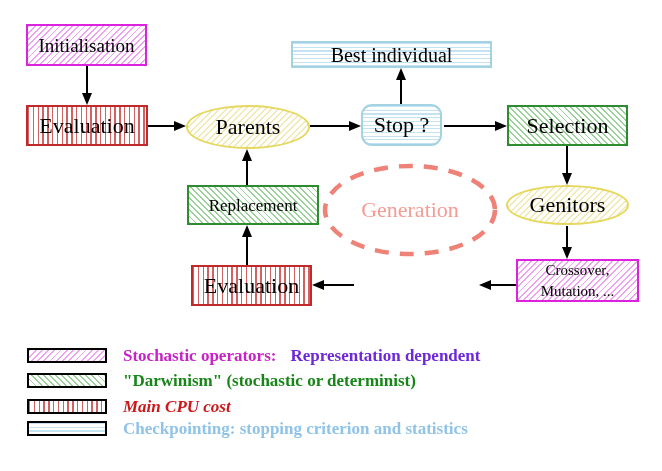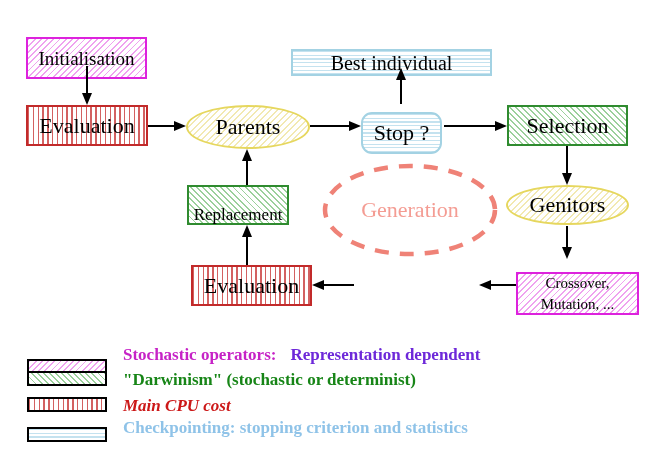--- a/index.html
+++ b/index.html
@@ -6,42 +6,42 @@
   #stage{
     position:relative;width:662px;height:471px;background:#fff;overflow:hidden;
     font-family:"Liberation Serif","DejaVu Serif",serif;color:#000;
   }
   .node{position:absolute;box-sizing:border-box;display:flex;align-items:center;
     justify-content:center;text-align:center;white-space:nowrap;line-height:1;}
   .box{border:2px solid;}
   .ellipse{border:2px solid;border-radius:50%;}
   
   .p-magenta{border-color:#dd22dd;
-    background:repeating-linear-gradient(135deg,#efa2ef 0,#efa2ef 1.3px,rgba(0,0,0,0) 1.3px,rgba(0,0,0,0) 4.4px) #fff;margin-top:13px;}
+    background:repeating-linear-gradient(135deg,#efa2ef 0,#efa2ef 1.3px,rgba(0,0,0,0) 1.3px,rgba(0,0,0,0) 4.4px) #fff;}
   .p-red{border-color:#c22a2a;
     background:repeating-linear-gradient(90deg,#d36161 0,#d36161 1.4px,rgba(0,0,0,0) 1.4px,rgba(0,0,0,0) 4.8px) #fff;}
   .p-green{border-color:#2f8b2f;
     background:repeating-linear-gradient(45deg,#9bd09b 0,#9bd09b 1.3px,rgba(0,0,0,0) 1.3px,rgba(0,0,0,0) 4.3px) #fff;}
   .p-cyan{border-color:#a3d2e3;
-    background:repeating-linear-gradient(180deg,#c4e2ef 0,#c4e2ef 1.2px,rgba(0,0,0,0) 1.2px,rgba(0,0,0,0) 3.7px) #fff;margin-top:8px;}
+    background:repeating-linear-gradient(180deg,#c4e2ef 0,#c4e2ef 1.2px,rgba(0,0,0,0) 1.2px,rgba(0,0,0,0) 3.7px) #fff;}
   .p-yellow{border-color:#e6d75e;
     background:repeating-linear-gradient(135deg,#f2e9b2 0,#f2e9b2 1.5px,rgba(0,0,0,0) 1.5px,rgba(0,0,0,0) 4.6px) #fff;}
   
   .aline{position:absolute;background:#000;}
   .ahead{position:absolute;width:0;height:0;}
   .h-right{border-top:5px solid rgba(0,0,0,0);border-bottom:5px solid rgba(0,0,0,0);border-left:12px solid #000;}
   .h-left{border-top:5px solid rgba(0,0,0,0);border-bottom:5px solid rgba(0,0,0,0);border-right:12px solid #000;}
   .h-up{border-left:5px solid rgba(0,0,0,0);border-right:5px solid rgba(0,0,0,0);border-bottom:12px solid #000;}
   .h-down{border-left:5px solid rgba(0,0,0,0);border-right:5px solid rgba(0,0,0,0);border-top:12px solid #000;}
   
   #gen-wrap{position:absolute;left:321px;top:161px;width:178px;height:98px;}
   #gen-label{position:absolute;left:0;top:0;width:100%;height:100%;display:flex;
     align-items:center;justify-content:center;color:#f49c93;font-size:22px;}
   
-  .lrow{position:absolute;left:27px;display:flex;align-items:flex-start;height:18px;}
+  .lrow{position:absolute;left:27px;display:flex;align-items:center;height:18px;}
   .lswatch{width:80px;height:15px;box-sizing:border-box;border:2px solid;flex:0 0 auto;}
   .ltext{margin-left:16px;font-size:17px;font-weight:bold;white-space:nowrap;line-height:1;}
   .ltext2{margin-left:14px;font-size:17px;font-weight:bold;white-space:nowrap;line-height:1;}
   .t-magenta{color:#c622c6;}
   .t-gold{color:#6d28d9;}
   .t-green{color:#178517;}
   .t-red{color:#cc1818;}
   .t-blue{color:#8fc3e8;}
   .two-line{white-space:normal;line-height:1.35;font-size:15px;}
 </style>
@@ -83,21 +83,21 @@
 
   <div class="node ellipse p-yellow" style="left:506px;top:185px;width:123px;height:40px;font-size:22px;">
     <span>Genitors</span>
   </div>
 
 
   <div class="node box p-red" style="left:191px;top:265px;width:121px;height:41px;font-size:22px;">
     <span>Evaluation</span>
   </div>
 
-  <div class="node box p-green" style="left:187px;top:185px;width:102px;height:40px;font-size:17px;align-items:flex-end;">
+  <div class="node box p-green" style="left:187px;top:185px;width:132px;height:40px;font-size:17px;">
     <span>Replacement</span>
   </div>
 
   <div id="gen-wrap">
     <svg width="178" height="98">
       <ellipse cx="89" cy="49" rx="85" ry="44" fill="none" stroke="#ef8277" stroke-width="4.5" stroke-dasharray="14 11"></ellipse>
     </svg>
     <div id="gen-label">Generation</div>
   </div>
 

